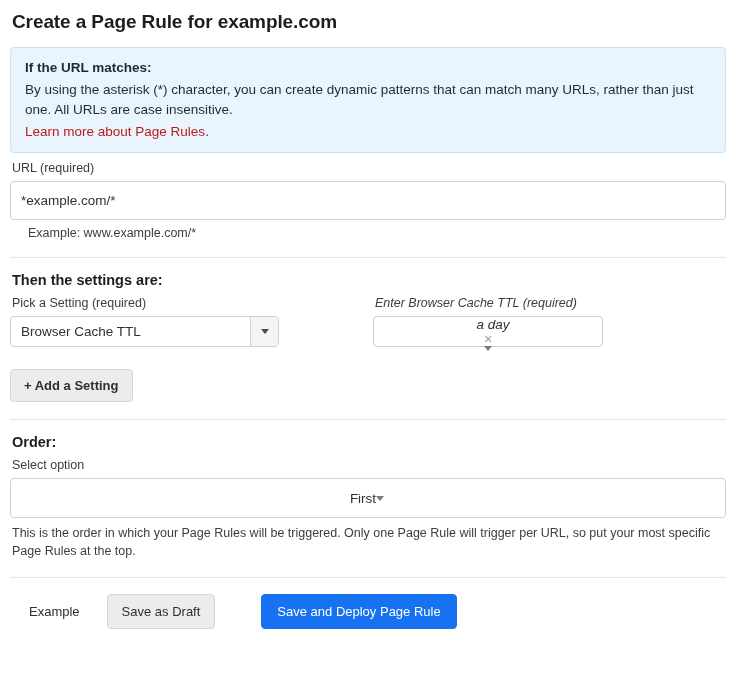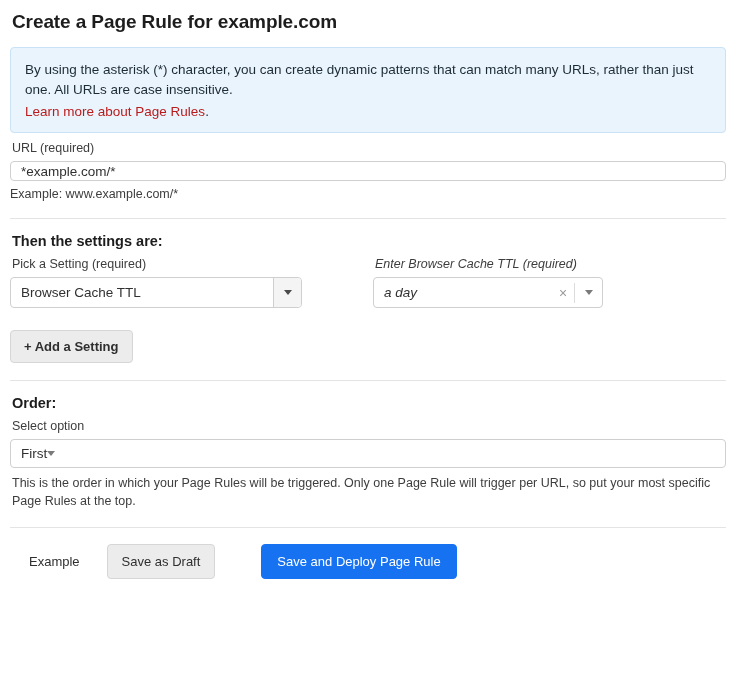--- a/index.html
+++ b/index.html
@@ -52,34 +52,34 @@
   }
   .callout-link-row { margin-top: 4px; font-size: 13.5px; color:#1d2b36;}
   
   .field-label {
     font-size: 12.5px;
     color: #3d3d3d;
     margin: 8px 0 6px 2px;
   }
   .text-input {
     width: 716px;
-    height: 20px;
+    height: 39px;
     border: 1px solid #cfcfcf;
     border-radius: 4px;
     padding: 0 10px;
     font-size: 13.5px;
     color: #313131;
     font-family: "Liberation Sans", sans-serif;
     background: #fff;
     outline: none;
   }
   .hint {
     font-size: 12.5px;
     color: #3d3d3d;
-    margin: 6px 0 0 0;
+    margin: 6px 0 0 18px;
   }
   .divider {
     border: none;
     border-top: 1px solid #e4e4e4;
     margin: 17px 0 0 0;
   }
   .section-title {
     font-size: 14.5px;
     font-weight: bold;
     color: #1d1d1d;
@@ -88,21 +88,21 @@
   .row {
     display: flex;
     gap: 23px;
     margin-top: 0;
   }
   .col-left { width: 340px; }
   .col-right { width: 230px; font-style: italic; }
   
   .select-box {
     position: relative;
-    width: 292px;
+    width: 269px;
     height: 31px;
     border: 1px solid #cfcfcf;
     border-radius: 4px;
     background: #fff;
     display: flex;
     align-items: center;
   }
   .select-value {
     font-size: 13.5px;
     color: #313131;
@@ -130,20 +130,21 @@
   
   .combo-box {
     position: relative;
     width: 230px;
     height: 31px;
     border: 1px solid #cfcfcf;
     border-radius: 4px;
     background: #fff;
     display: flex;
     align-items: center;
+    flex-direction: column;
   }
   .combo-value {
     font-size: 13.5px;
     color: #313131;
     padding-left: 10px;
     flex: 1;
   }
   .combo-clear {
     color: #9a9a9a;
     font-size: 14px;
@@ -178,27 +179,27 @@
     font-size: 13px;
     color: #2f2f2f;
     padding: 8px 13px;
     cursor: pointer;
     font-family: "Liberation Sans", sans-serif;
     font-weight: bold;
   }
   
   .select-full {
     width: 716px;
-    height: 29px;
+    height: 40px;
     border: 1px solid #cfcfcf;
     border-radius: 4px;
     background: #fff;
     display: flex;
     align-items: center;
-    justify-content: flex-start;
+    justify-content: center;
     padding: 0 12px 0 10px;
   }
   .select-full .val { font-size: 13.5px; color: #313131; }
   .order-help {
     font-size: 12.5px;
     line-height: 18px;
     color: #3d3d3d;
     margin: 6px 0 0 2px;
     width: 700px;
   }
@@ -243,20 +244,21 @@
   }
 </style>
 </head>
 <body>
 
 <div class="page">
 
   <div class="page-title">Create a Page Rule for example.com</div>
 
   <div class="callout">
+    <div class="callout-title">If the URL matches:</div>
     <div class="callout-body">By using the asterisk (*) character, you can create dynamic patterns that can match many URLs, rather than just one. All URLs are case insensitive.</div>
     <div class="callout-link-row"><span class="callout-link">Learn more about Page Rules</span><span>.</span></div>
   </div>
 
   <div class="field-label">URL (required)</div>
   <input class="text-input" type="text" value="*example.com/*" style="">
   <div class="hint">Example: www.example.com/*</div>
 
   <hr class="divider">
 

